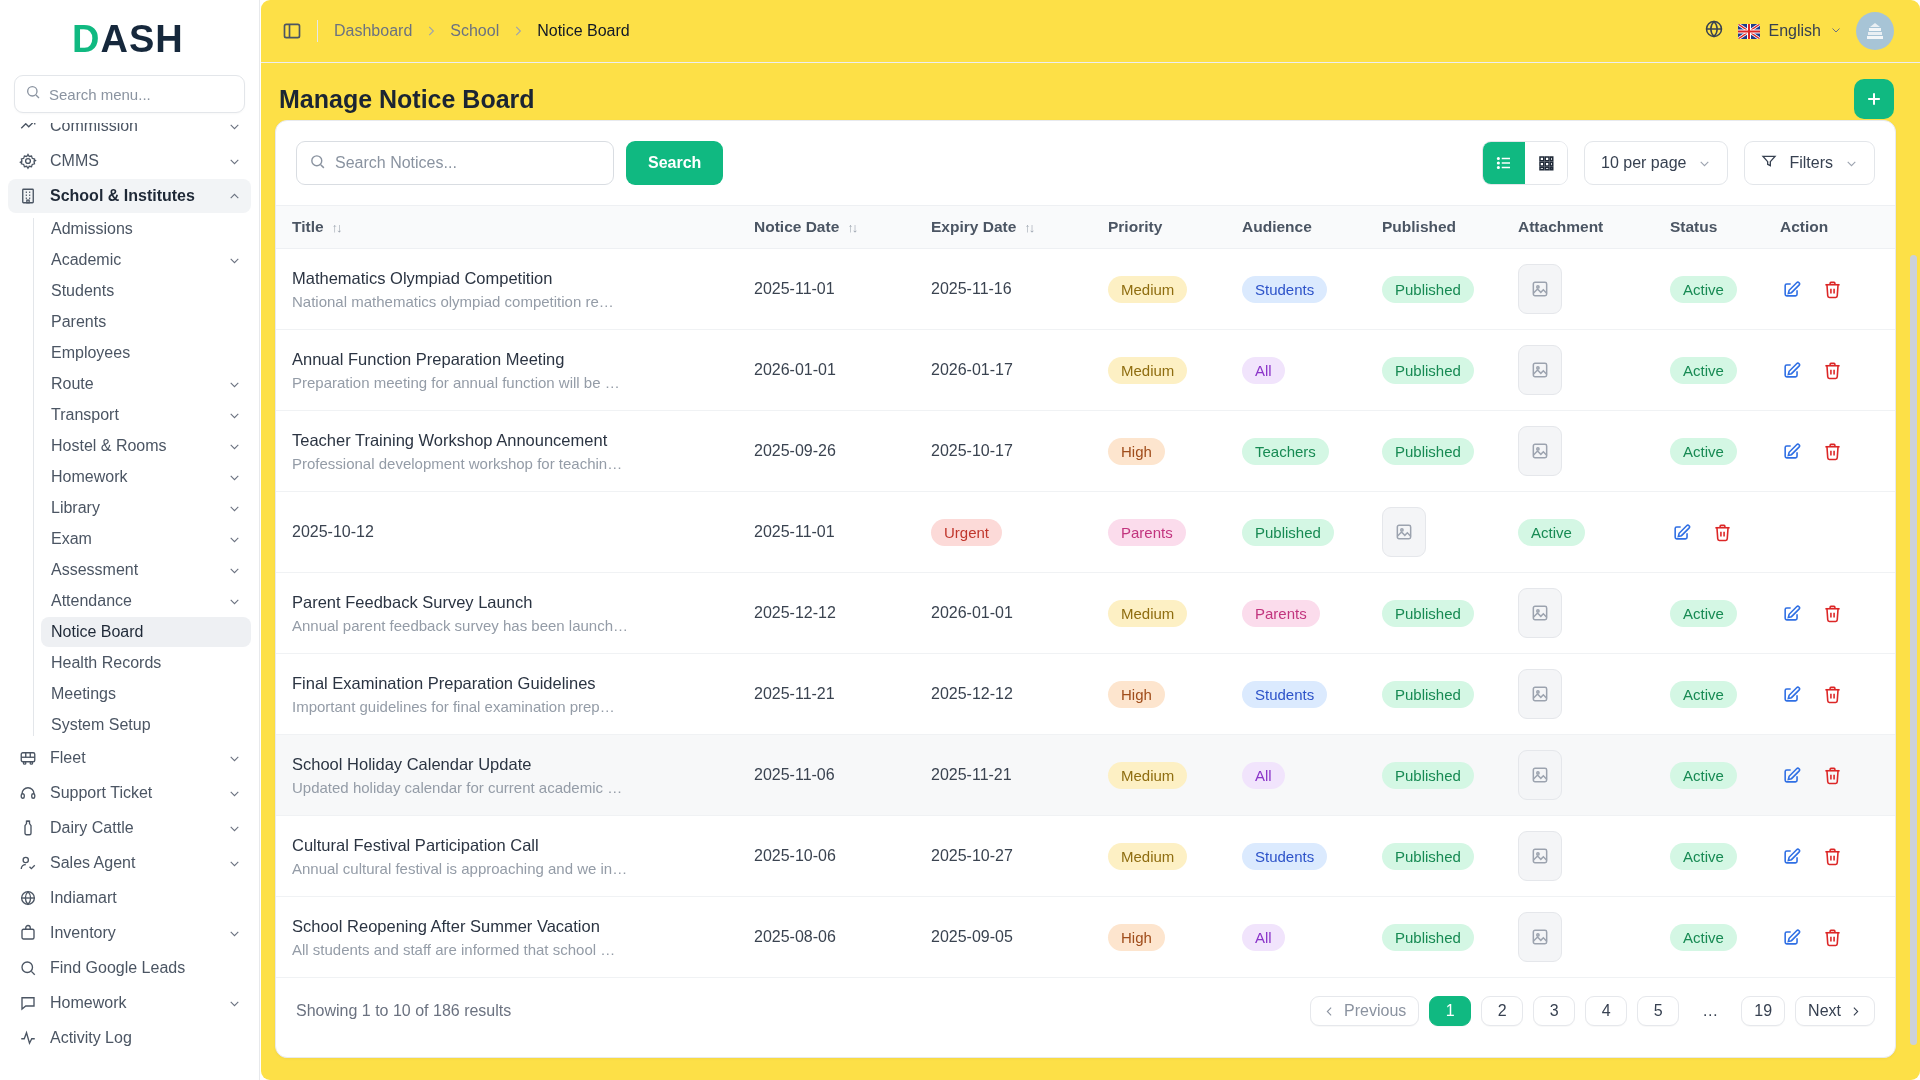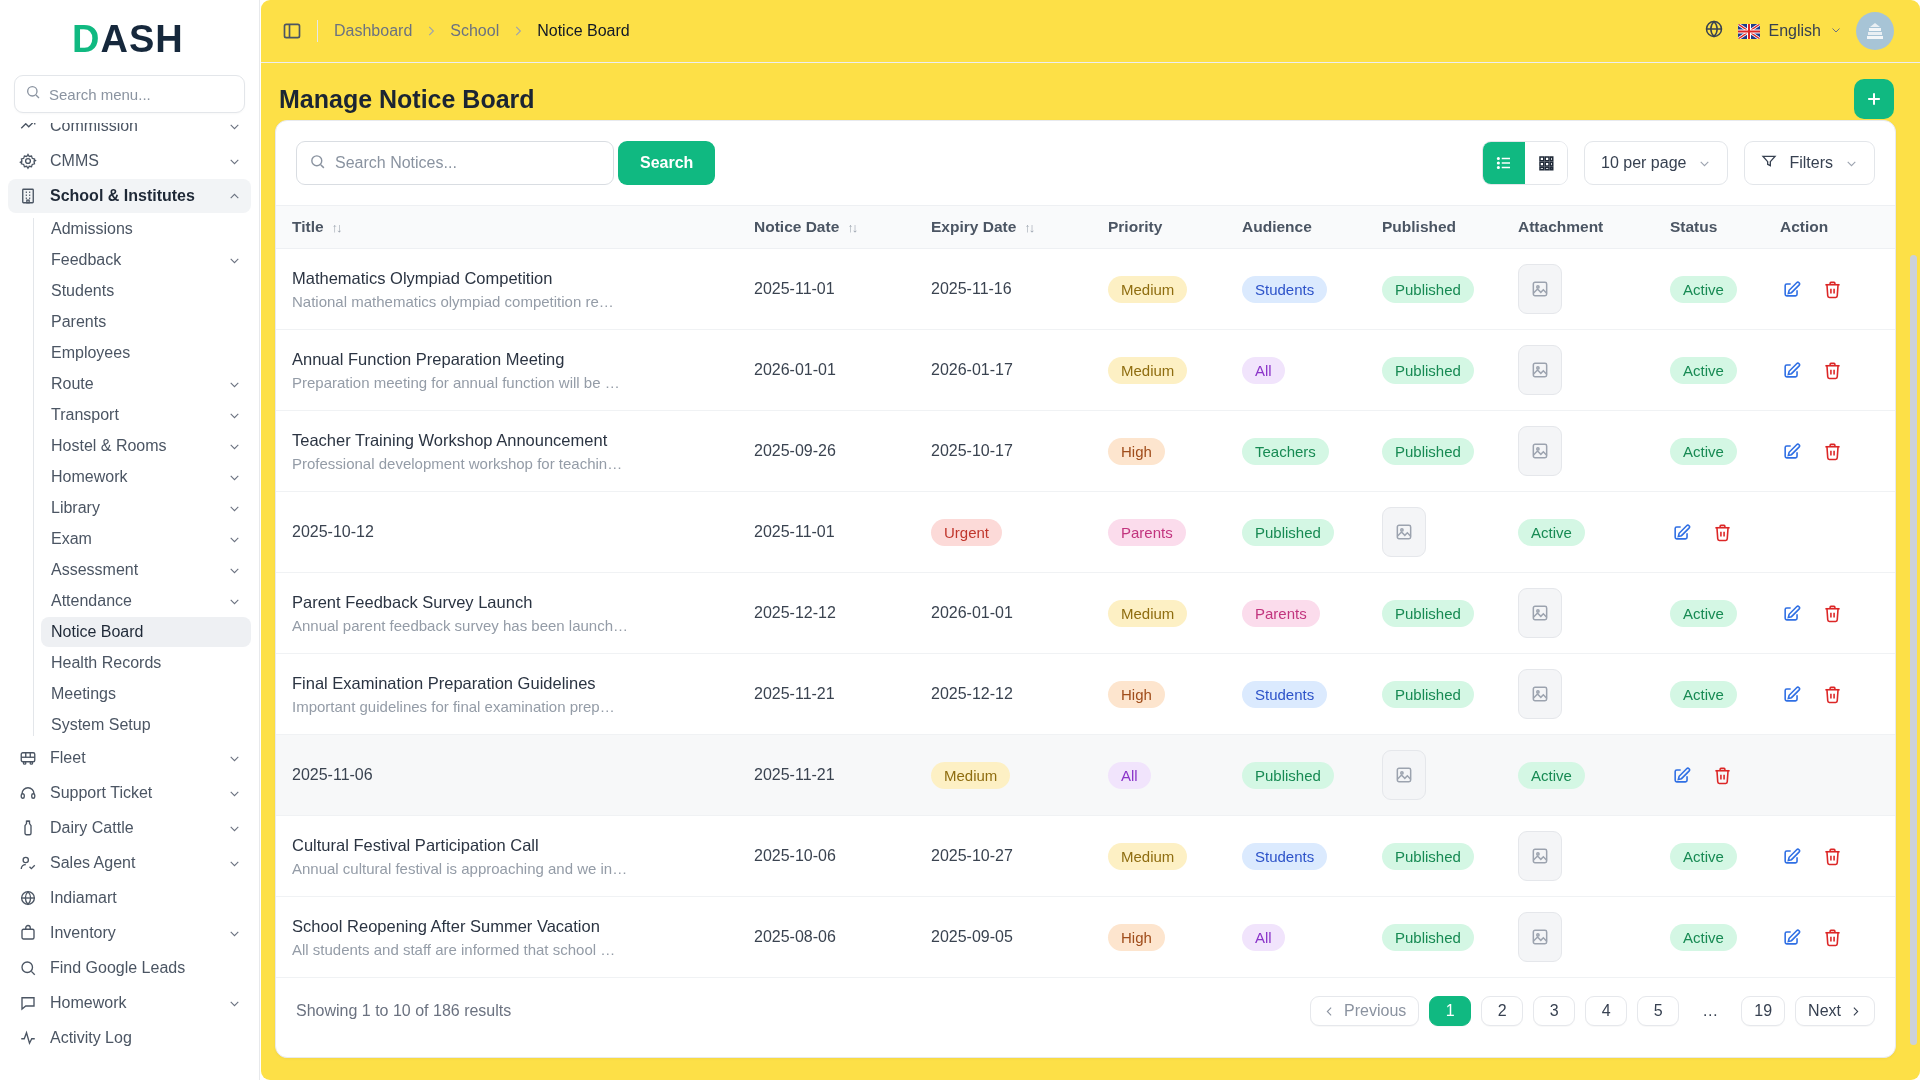--- a/index.html
+++ b/index.html
@@ -46,21 +46,21 @@
   .avatar { width:38px; height:38px; border-radius:50%; background:#a7c4d6; display:flex;
     align-items:center; justify-content:center; overflow:hidden; cursor:pointer; }
 
   .page-head { display:flex; align-items:center; padding:16px 26px 0 18px; }
   .page-title { font-size:25px; font-weight:bold; color:#1b2533; }
   .add-btn { margin-left:auto; width:40px; height:40px; background:#10b981; border:none; border-radius:10px;
     color:#fff; font-size:24px; line-height:1; display:flex; align-items:center; justify-content:center; cursor:pointer; }
 
   .card { position:absolute; left:14px; right:24px; top:120px; bottom:22px; background:#fff;
     border:1px solid #e8eaee; border-radius:12px; box-shadow:0 1px 3px rgba(16,24,40,.04); overflow:hidden; }
-  .toolbar { display:flex; align-items:center; padding:20px; gap:4px; }
+  .toolbar { display:flex; align-items:center; padding:20px; gap:12px; }
   .notice-search { width:318px; height:44px; border:1px solid #d9dde2; border-radius:9px;
     display:flex; align-items:center; gap:9px; padding:0 12px; }
   .notice-search input { border:none; outline:none; width:100%; font-size:16px; color:#374151;
     font-family:"Liberation Sans", sans-serif; }
   .notice-search input::placeholder { color:#8a93a0; }
   .search-btn { height:44px; padding:0 22px; background:#10b981; color:#fff; border:none; border-radius:9px;
     font-size:16px; font-weight:bold; cursor:pointer; font-family:"Liberation Sans", sans-serif; }
   .toolbar-right { margin-left:auto; display:flex; align-items:center; gap:16px; }
   .view-toggle { display:flex; border:1px solid #e3e6ea; border-radius:9px; overflow:hidden; }
   .vt-btn { width:42px; height:42px; display:flex; align-items:center; justify-content:center;
@@ -166,21 +166,21 @@
           <svg width="13" height="13" viewBox="0 0 24 24" fill="none" stroke="currentColor" stroke-width="2">
             <polyline points="5 9 12 16 19 9"></polyline>
           </svg>
         </span>
       </div>
       <div class="sub-wrap">
         <div class="side-item sub">
           <span class="s-label">Admissions</span>
         </div>
         <div class="side-item sub">
-          <span class="s-label">Feedback</span>
+          <span class="s-label">Academic</span>
           <span class="s-chev">
             <svg width="13" height="13" viewBox="0 0 24 24" fill="none" stroke="currentColor" stroke-width="2">
               <polyline points="5 9 12 16 19 9"></polyline>
             </svg>
           </span>
         </div>
         <div class="side-item sub">
           <span class="s-label">Students</span>
         </div>
         <div class="side-item sub">
@@ -769,20 +769,24 @@
                   <polyline points="3 6 5 6 21 6"></polyline>
                   <path d="M19 6l-1 14a2 2 0 0 1-2 2H8a2 2 0 0 1-2-2L5 6"></path>
                   <path d="M9 6V4a1 1 0 0 1 1-1h4a1 1 0 0 1 1 1v2"></path>
                   <line x1="10" y1="11" x2="10" y2="17"></line>
                   <line x1="14" y1="11" x2="14" y2="17"></line>
                 </svg>
        </button>
      </div>
           </div>
           <div class="tbl-row hover">
+            <div class="td cell-title">
+       <div class="t1">School Holiday Calendar Update</div>
+       <div class="t2">Updated holiday calendar for current academic …</div>
+     </div>
      <div class="td">2025-11-06</div>
      <div class="td">2025-11-21</div>
      <div class="td"><span class="badge" style="background:#fdf0c4;color:#8f6d10">Medium</span></div>
      <div class="td"><span class="badge" style="background:#f1e4fc;color:#8b34c9">All</span></div>
      <div class="td"><span class="badge" style="background:#d4f7e4;color:#178a53">Published</span></div>
      <div class="td">
               <span class="attach-btn">
         <svg width="20" height="20" viewBox="0 0 24 24" fill="none" stroke="currentColor" stroke-width="1.8">
                   <rect x="4" y="4" width="16" height="16" rx="2"></rect>
                   <circle cx="9.5" cy="9.5" r="1.4"></circle>

